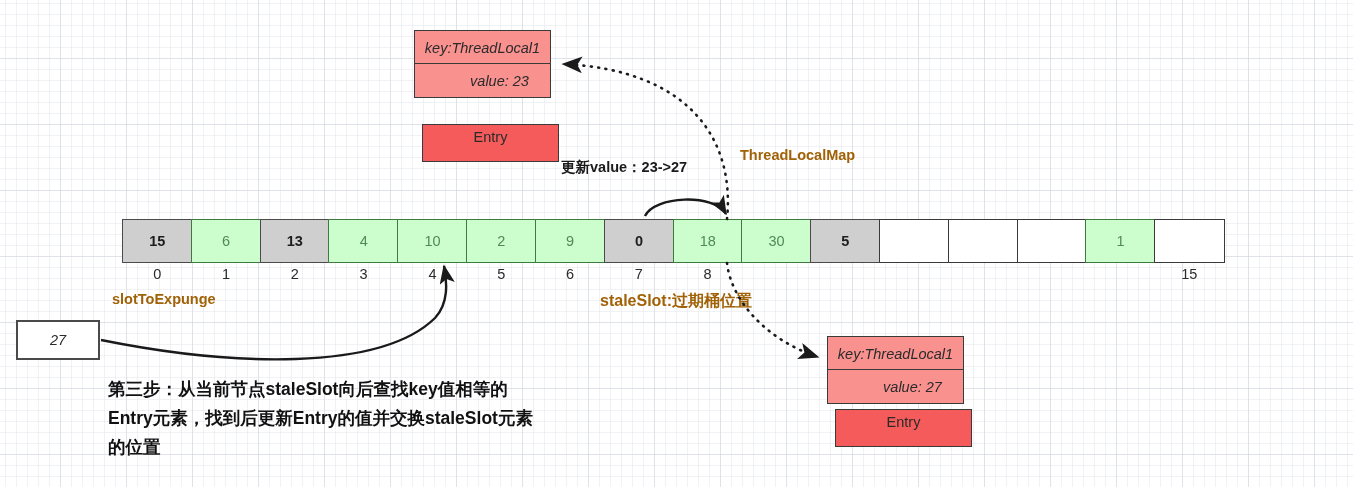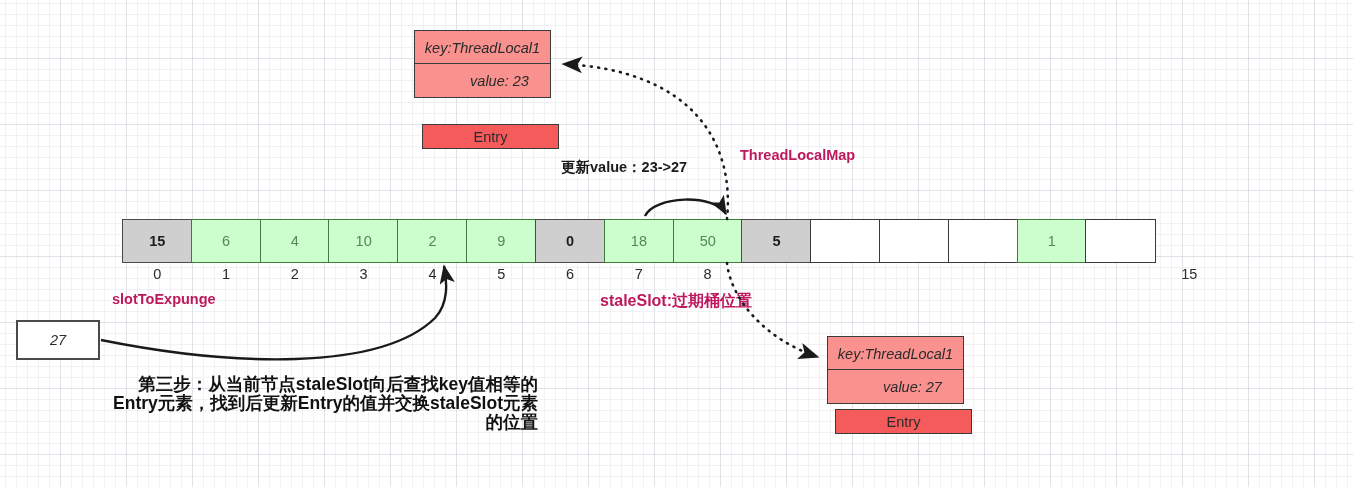--- a/index.html
+++ b/index.html
@@ -22,21 +22,21 @@
     background-position:-6px -8px,-6px -8px,-6px -8px,-6px -8px;
   }
   svg.overlay{position:absolute;left:0;top:0;width:1353px;height:487px;pointer-events:none;}
 
   
   .entry-card{position:absolute;}
   .entry-shadowrow{
     position:absolute;left:8px;width:100%;
     background:#f55b5b;border:1.6px solid #3a3a3a;
     box-sizing:border-box;text-align:center;
-    color:#2b2b2b;font-size:14.5px;line-height:25px;height:25px;
+    color:#2b2b2b;font-size:14.5px;line-height:25px;height:38px;
   }
   .entry-row{
     position:relative;background:#f9918f;border:1.6px solid #3a3a3a;
     box-sizing:border-box;text-align:center;
     color:#2b2b2b;font-size:14.5px;line-height:34px;height:34px;font-style:italic;
   }
   .entry-row + .entry-row{border-top:none;padding-left:34px;}
 
   
   #array{position:absolute;left:122px;top:219px;height:44px;display:flex;}
@@ -49,41 +49,41 @@
   .cell.green{background:#ccfdcd;border:1.7px solid #3f7a3f;color:#4f8a55;}
   .cell.empty{background:#ffffff;border:1.7px solid #3a3a3a;}
   .cell + .cell{margin-left:-1.7px;}
 
   #idxrow{position:absolute;left:122px;top:266px;height:22px;}
   .idx{
     position:absolute;width:70.5px;text-align:center;
     font-size:14.5px;color:#2b2b2b;
   }
 
-  .lbl{position:absolute;font-weight:bold;color:#be185d;}
+  .lbl{position:absolute;font-weight:bold;color:#a16207;}
   #slotToExpunge{left:112px;top:291px;font-size:14.5px;}
   #staleSlot{left:600px;top:291px;font-size:16px;}
   #tlmLabel{left:740px;top:147px;font-size:14.5px;}
 
   #swapNote{
     position:absolute;left:561px;top:158px;width:155px;
     font-size:14.5px;font-weight:bold;color:#1a1a1a;line-height:18px;
   }
 
   #valbox{
     position:absolute;left:16px;top:320px;width:84px;height:40px;
     border:2.2px solid #4a4a4a;background:#ffffff;box-sizing:border-box;
     display:flex;align-items:center;justify-content:center;
     font-size:14.5px;color:#2b2b2b;font-style:italic;
   }
 
   #caption{
     position:absolute;left:108px;top:375px;width:430px;
-    text-align:right;font-size:17.5px;font-weight:bold;
-    color:#111111;line-height:19px;
+    text-align:left;font-size:17.5px;font-weight:bold;
+    color:#111111;line-height:29px;
   }
 </style>
 </head>
 <body>
 
 <div id="canvas"></div>
 
 <div class="entry-card" id="entry-top" style="left:414px;top:30px;width:137px;">
   <div class="entry-shadowrow" style="top:94px;">Entry</div>
   <div class="entry-row" style="z-index:2;">key:ThreadLocal1</div>
@@ -92,27 +92,28 @@
 
 <div class="entry-card" id="entry-bottom" style="left:827px;top:336px;width:137px;">
   <div class="entry-shadowrow" style="top:73px;">Entry</div>
   <div class="entry-row" style="z-index:2;">key:ThreadLocal1</div>
   <div class="entry-row" style="z-index:2;">value: 27</div>
 </div>
 
 <div id="array">
     <div class="cell gray">15</div>
     <div class="cell green">6</div>
+    <div class="cell gray">13</div>
     <div class="cell green">4</div>
     <div class="cell green">10</div>
     <div class="cell green">2</div>
     <div class="cell green">9</div>
     <div class="cell gray">0</div>
     <div class="cell green">18</div>
-    <div class="cell green">50</div>
+    <div class="cell green">30</div>
     <div class="cell gray">5</div>
     <div class="cell empty"></div>
     <div class="cell empty"></div>
     <div class="cell empty"></div>
     <div class="cell green">1</div>
     <div class="cell empty"></div>
   </div>
 <div id="idxrow">
     <div class="idx" style="left: 0px;">0</div>
     <div class="idx" style="left: 68.8px;">1</div>

